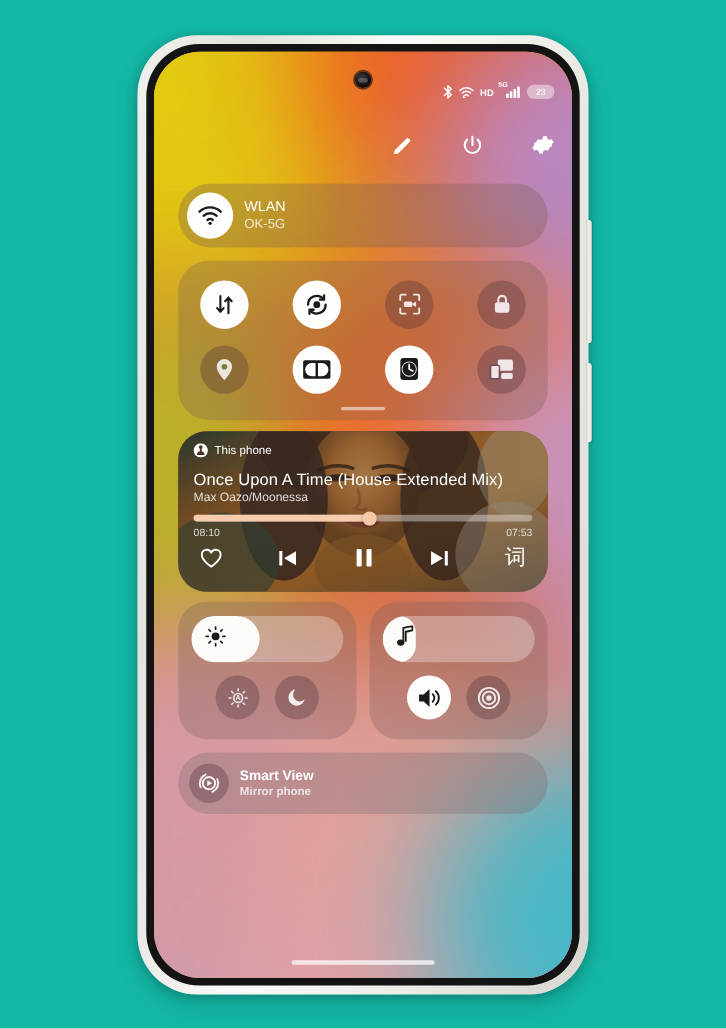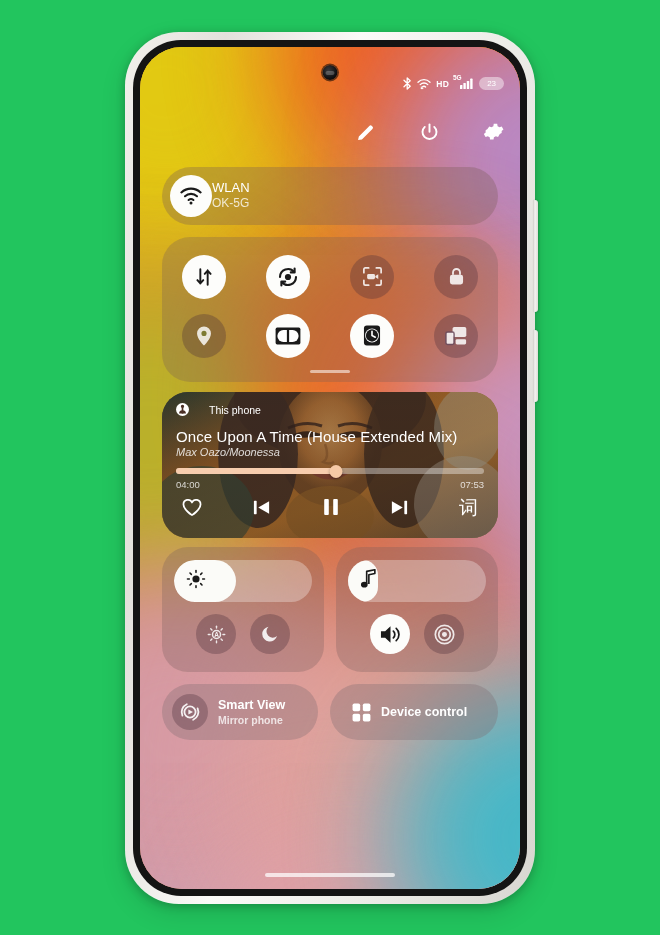--- a/index.html
+++ b/index.html
@@ -7,21 +7,21 @@
     width: 660px; height: 935px;
     background: #ffffff;
     font-family: "Liberation Sans", sans-serif;
     overflow: hidden;
   }
 
   
   #stage {
     position: relative;
     width: 660px; height: 935px;
-    background: #22c55e;
+    background: #14b8a6;
   }
   #phone-body {
     position: absolute;
     left: 125px; top: 32px;
     width: 410px; height: 872px;
     border-radius: 54px;
     background: linear-gradient(100deg,#f2f0ec 0%,#e3e1dc 18%,#fbfaf8 42%,#ececE7 70%,#d8d6d1 100%);
     box-shadow: 0 2px 10px rgba(0,0,0,.22), 0 10px 26px rgba(0,0,0,.12);
   }
   #phone-bezel {
@@ -126,21 +126,21 @@
 
   
   #row-conn { position:absolute; left:22px; top:120px; width:336px; height:58px; display:flex; gap:12px; }
   .conn-tile {
     flex:1; height:58px; border-radius:29px;
     background: rgba(120,92,86,.33);
     display:flex; align-items:center; padding-left:8px;
     cursor:pointer;
   }
   .conn-ic { width:42px; height:42px; }
-  .conn-txt { line-height:1.15; }
+  .conn-txt { margin-left:10px; line-height:1.15; }
   .conn-title { color:#fff; font-size:13px; }
   .conn-sub { color:rgba(255,255,255,.78); font-size:12px; margin-top:1px; }
 
   
   #grid-card {
     position:absolute; left:22px; top:190px; width:336px; height:145px;
     border-radius:28px; background: rgba(118,92,86,.30);
   }
   #grid {
     position:absolute; left:0; top:10px; width:336px; height:118px;
@@ -156,24 +156,24 @@
 
   
   #media-card {
     position:absolute; left:22px; top:345px; width:336px; height:146px;
     border-radius:26px; overflow:hidden;
     background:#5c4a3a;
   }
   #media-art { position:absolute; inset:0; }
   #media-scrim { position:absolute; inset:0; background:linear-gradient(180deg,rgba(30,20,16,.30),rgba(30,20,16,.42)); }
   #media-inner { position:absolute; inset:0; padding:11px 14px 0 14px; }
-  #media-src { display:flex; align-items:center; gap:20px; }
+  #media-src { display:flex; align-items:center; gap:6px; }
   #media-src-label { color:#fff; font-size:10.5px; }
   #media-title { color:#fff; font-size:15px; margin-top:12px; letter-spacing:.1px; white-space:nowrap; }
-  #media-artist { color:rgba(255,255,255,.82); font-size:11px; margin-top:1px;font-style:italic; }
+  #media-artist { color:rgba(255,255,255,.82); font-size:11px; margin-top:1px; }
   #seek-wrap { position:relative; margin-top:9px; height:8px; cursor:pointer; }
   #seek-track { position:absolute; left:0; right:0; top:1px; height:6px; border-radius:4px; background:rgba(255,255,255,.38); }
   #seek-fill { position:absolute; left:0; top:1px; height:6px; border-radius:4px; background:#f7cdae; width:52%; }
   #seek-knob {
     position:absolute; top:-2px; left:52%; transform:translateX(-50%);
     width:13px; height:13px; border-radius:50%; background:#f6c9a6;
     box-shadow:0 1px 3px rgba(0,0,0,.35);
   }
   #time-row { display:flex; justify-content:space-between; margin-top:4px; }
   .time-lbl { color:rgba(255,255,255,.78); font-size:9.5px; }
@@ -435,21 +435,21 @@
           <div id="media-title">Once Upon A Time (House Extended Mix)</div>
           <div id="media-artist">Max Oazo/Moonessa</div>
 
           <div id="seek-wrap">
             <div id="seek-track"></div>
             <div id="seek-fill" style="width: 52%;"></div>
             <div id="seek-knob" style="left: 52%;"></div>
           </div>
 
           <div id="time-row">
-            <span class="time-lbl">04:00</span>
+            <span class="time-lbl">08:10</span>
             <span class="time-lbl">07:53</span>
           </div>
 
           <div id="media-controls">
             <div class="mc">
               <svg width="20" height="19" viewBox="0 0 22 20">
                 <path d="M11 18.4 C11 18.4 1.6 12.4 1.6 6.6 A4.9 4.9 0 0 1 11 4.5 A4.9 4.9 0 0 1 20.4 6.6 C20.4 12.4 11 18.4 11 18.4 Z" fill="none" stroke="#fff" stroke-width="1.9" stroke-linejoin="round"></path>
               </svg>
             </div>
             <div class="mc">
@@ -560,31 +560,18 @@
               <circle cx="12" cy="12" r="5.6" fill="none" stroke="#fff" stroke-width="1.8" opacity=".9"></circle>
               <path d="M10.4 9.4 L15 12 L10.4 14.6 Z" fill="#fff" opacity=".9"></path>
             </svg>
           </span>
           <span class="bot-txt">
             <span class="bot-title" style="display:block">Smart View</span>
             <span class="bot-sub" style="display:block">Mirror phone</span>
           </span>
         </div>
 
-        <div class="bot-tile" id="device-ctl-tile">
-          <span style="display:flex;align-items:center;">
-            <svg width="19" height="19" viewBox="0 0 20 20">
-              <rect x="0.6" y="0.6" width="8" height="8" rx="1.8" fill="#fff"></rect>
-              <rect x="11.4" y="0.6" width="8" height="8" rx="1.8" fill="#fff"></rect>
-              <rect x="0.6" y="11.4" width="8" height="8" rx="1.8" fill="#fff"></rect>
-              <rect x="11.4" y="11.4" width="8" height="8" rx="1.8" fill="#fff"></rect>
-            </svg>
-          </span>
-          <span class="bot-txt">
-            <span class="bot-title" style="display:block">Device control</span>
-          </span>
-        </div>
       </div>
 
       <div id="home-indicator"></div>
     </div>
   </div>
 </div>
 
 </body></html>

